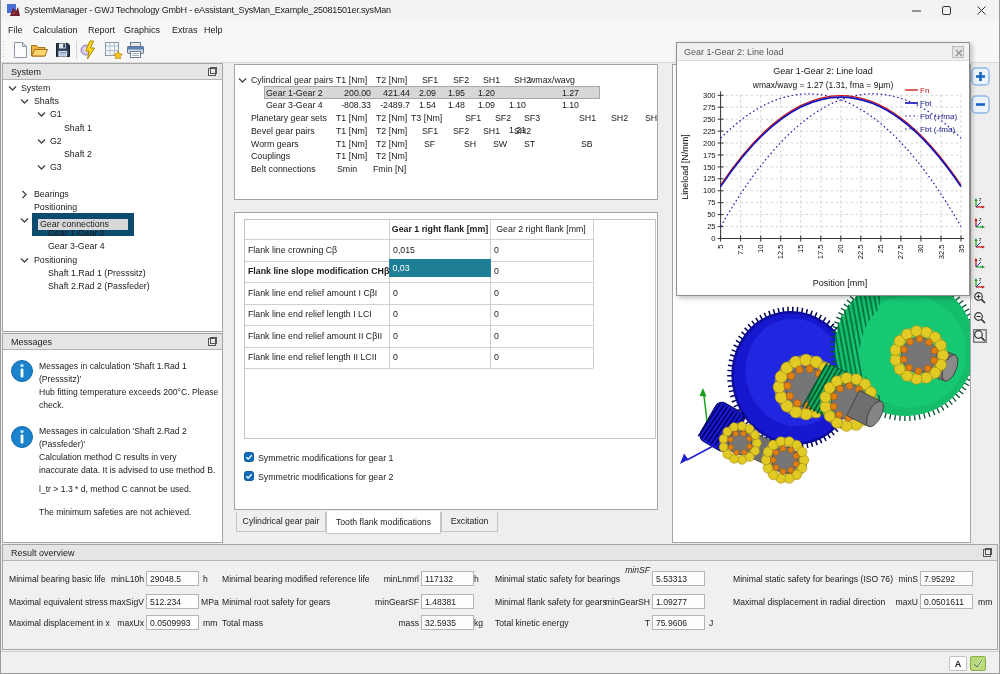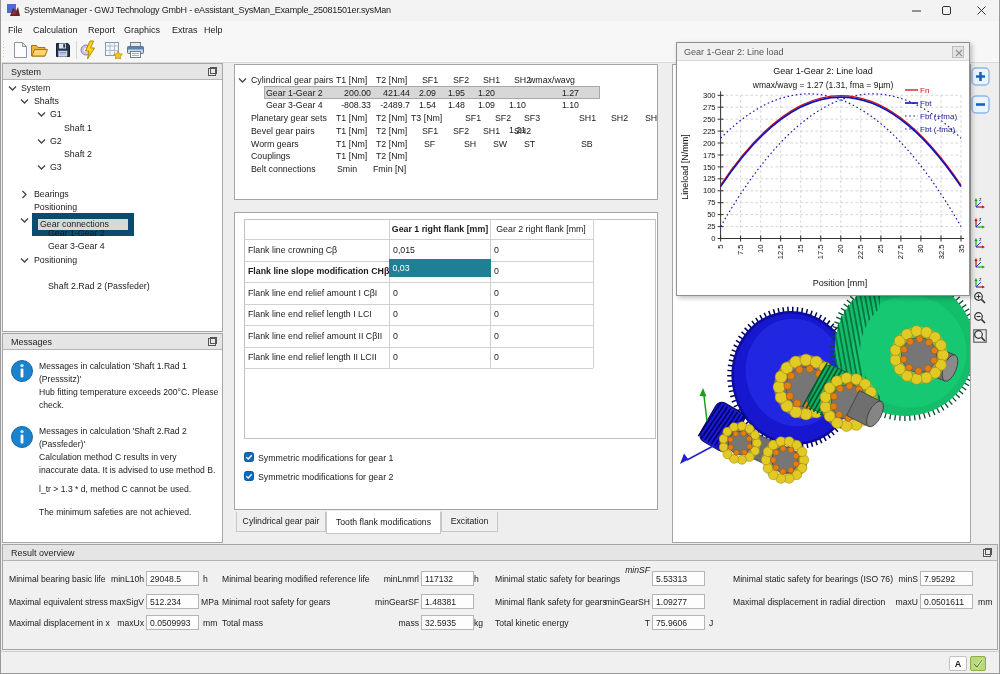--- a/index.html
+++ b/index.html
@@ -144,20 +144,23 @@
 <span style="left:45px;">Gear 1-Gear 2</span>
 </div>
 <div class="trow" style="top:176.4px;">
 <span style="left:45px;">Gear 3-Gear 4</span>
 </div>
 <div class="trow" style="top:189.6px;">
 <svg class="abs" style="left:17px;top:3px" width="9" height="7">
         <path class="chev" d="M1 1.5 L4.5 5 L8 1.5"></path>
       </svg>
 <span style="left:31px;">Positioning</span>
+</div>
+<div class="trow" style="top:202.8px;">
+<span style="left:45px;">Shaft 1.Rad 1 (Presssitz)</span>
 </div>
 <div class="trow" style="top:216.0px;">
 <span style="left:45px;">Shaft 2.Rad 2 (Passfeder)</span>
 </div>
 </div>
 <div class="panel" style="left:2px;top:333px;width:221px;height:210px;font-size:8.6px;">
 <div class="phead">
       <span>Messages</span>
       <div class="float-ic"></div>
     </div>

